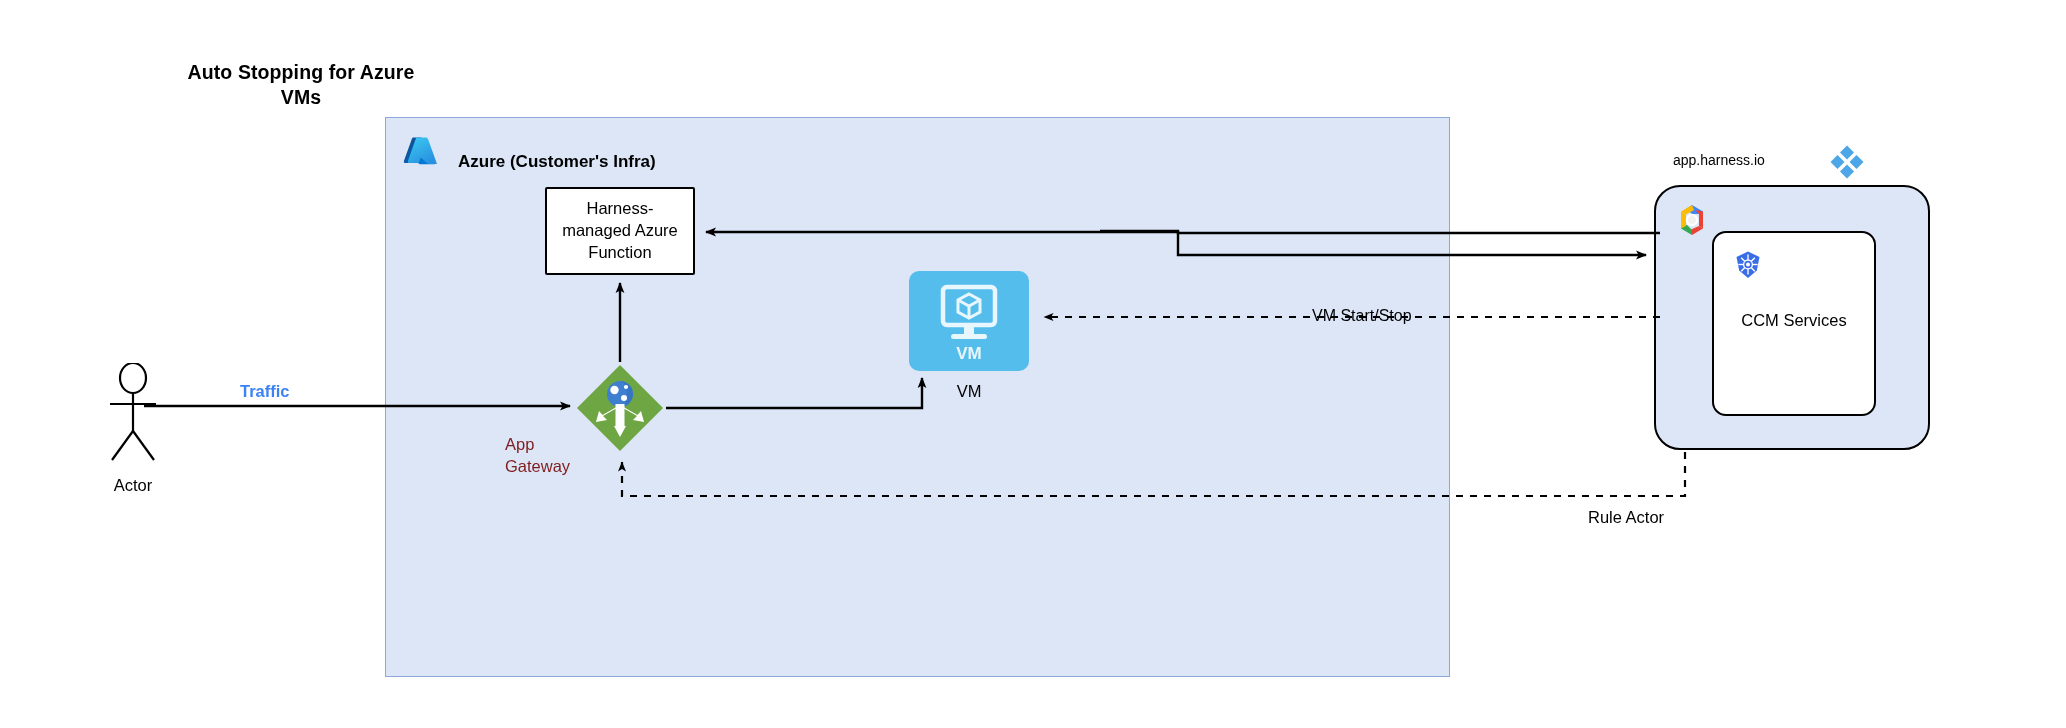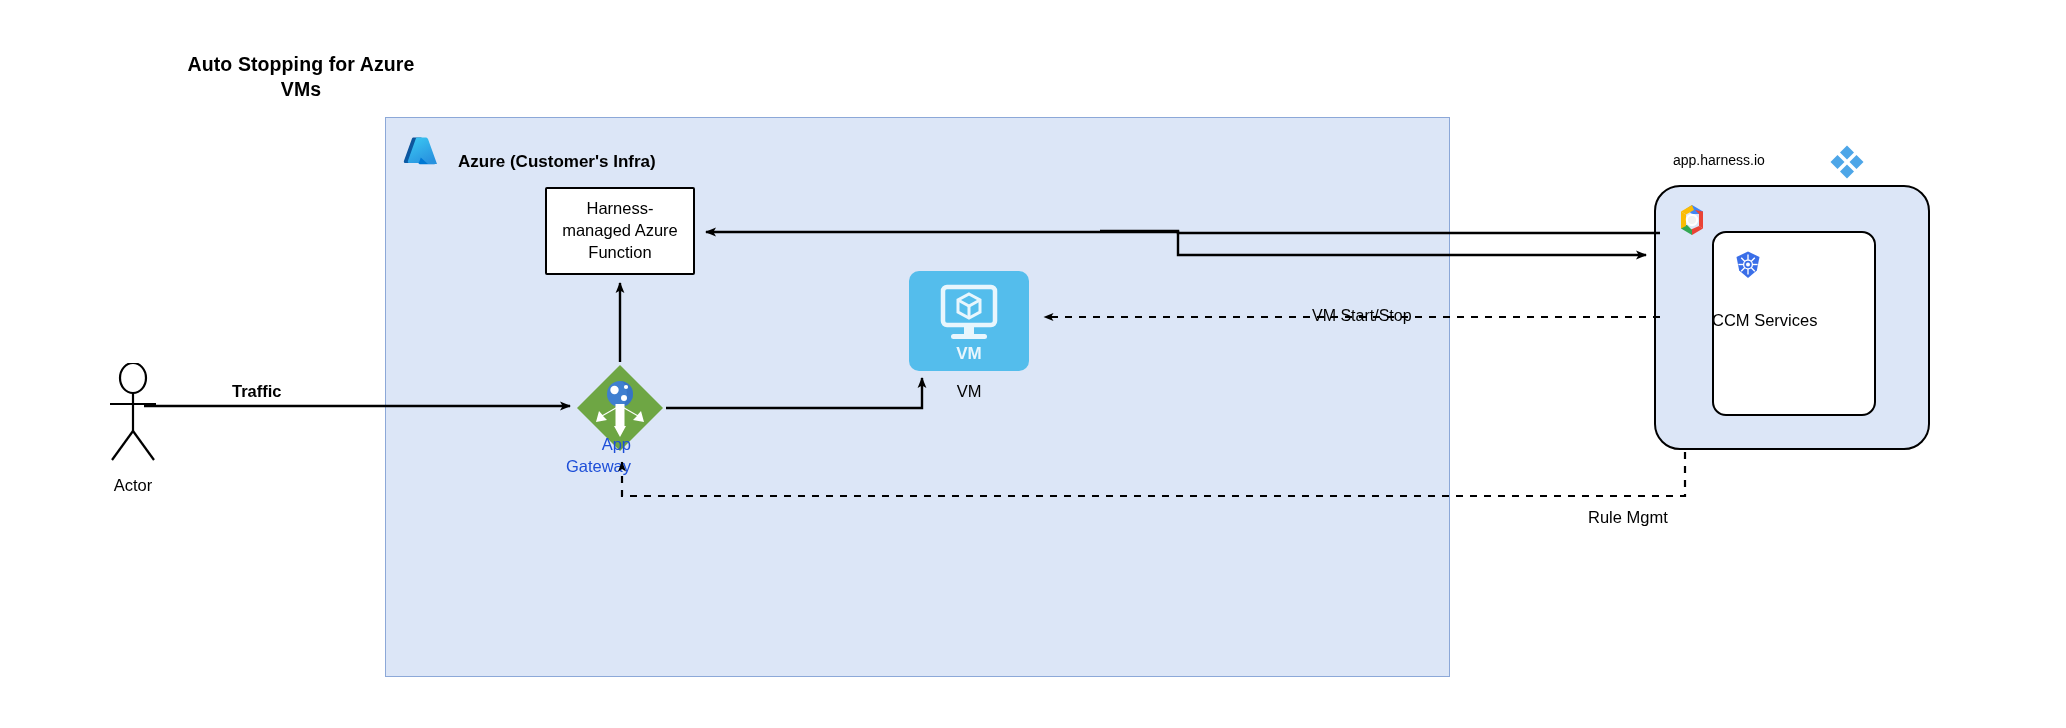--- a/index.html
+++ b/index.html
@@ -16,21 +16,21 @@
     width: 2066px;
     height: 728px;
     background: #ffffff;
     overflow: hidden;
   }
   .abs { position: absolute; }
 
   
   #diagram-title {
     left: 176px;
-    top: 52px;
+    top: 60px;
     width: 250px;
     text-align: center;
     font-size: 19.5px;
     font-weight: bold;
     color: #000000;
     line-height: 1.28;
     letter-spacing: 0.1px;
   }
 
   
@@ -84,23 +84,23 @@
   #app-gateway-icon {
     left: 576px;
     top: 364px;
     width: 88px;
     height: 88px;
   }
   #app-gateway-label {
     left: 505px;
     top: 434px;
     width: 126px;
-    text-align: right;
-    font-size: 16.5px;
-    color: #1d4ed8;
+    text-align: left;
+    font-size: 16.5px;
+    color: #7f1d1d;
     line-height: 1.32;
   }
 
   
   #vm-icon {
     left: 909px;
     top: 271px;
     width: 120px;
     height: 100px;
     background: #54bdec;
@@ -125,25 +125,25 @@
   #actor-label {
     left: 86px;
     top: 465px;
     width: 94px;
     text-align: center;
     font-size: 16.5px;
     color: #000000;
     margin-top: 11px;
   }
   #traffic-label {
-    left: 232px;
+    left: 240px;
     top: 382px;
     font-size: 16.5px;
     font-weight: bold;
-    color: #000000;
+    color: #3b82f6;
     white-space: nowrap;
   }
 
   
   #harness-container {
     left: 1654px;
     top: 185px;
     width: 276px;
     height: 265px;
     background: #dce6f7;
@@ -184,20 +184,21 @@
   #ccm-k8s-icon {
     left: 1733px;
     top: 250px;
     width: 30px;
     height: 30px;
   }
   #ccm-services-label {
     left: 1712px;
     top: 311px;
     width: 164px;
+    text-align: center;
     font-size: 16.5px;
     color: #000000;
   }
 
   
   #vm-start-stop-label {
     left: 1309px;
     top: 307px;
     font-size: 16px;
     color: #000000;
@@ -352,21 +353,21 @@
         <line x1="18.1" y1="17.6" x2="21.8" y2="21.3"></line>
         <line x1="21.8" y1="7.7" x2="18.1" y2="11.4"></line>
         <line x1="11.9" y1="17.6" x2="8.2" y2="21.3"></line>
       </g>
       <circle cx="15" cy="14.5" r="2.0" fill="#ffffff"></circle>
     </svg>
   </div>
   <div class="abs" id="ccm-services-label">CCM Services</div>
 
   <div class="abs" id="vm-start-stop-label">VM Start/Stop</div>
-  <div class="abs" id="rule-mgmt-label">Rule Mgmt</div>
+  <div class="abs" id="rule-mgmt-label">Rule Actor</div>
 
   <svg class="abs" id="edge-layer" viewBox="0 0 2066 728">
     <defs>
       <marker id="arrowFilled" markerWidth="12" markerHeight="12" refX="10" refY="5" orient="auto" markerUnits="userSpaceOnUse">
         <path d="M0,0.6 L11,5 L0,9.4 L2.6,5 Z" fill="#000000"></path>
       </marker>
       <marker id="arrowFilledDash" markerWidth="11" markerHeight="11" refX="9.5" refY="4.6" orient="auto" markerUnits="userSpaceOnUse">
         <path d="M0,0.6 L10,4.6 L0,8.6 L2.4,4.6 Z" fill="#000000"></path>
       </marker>
     </defs>

